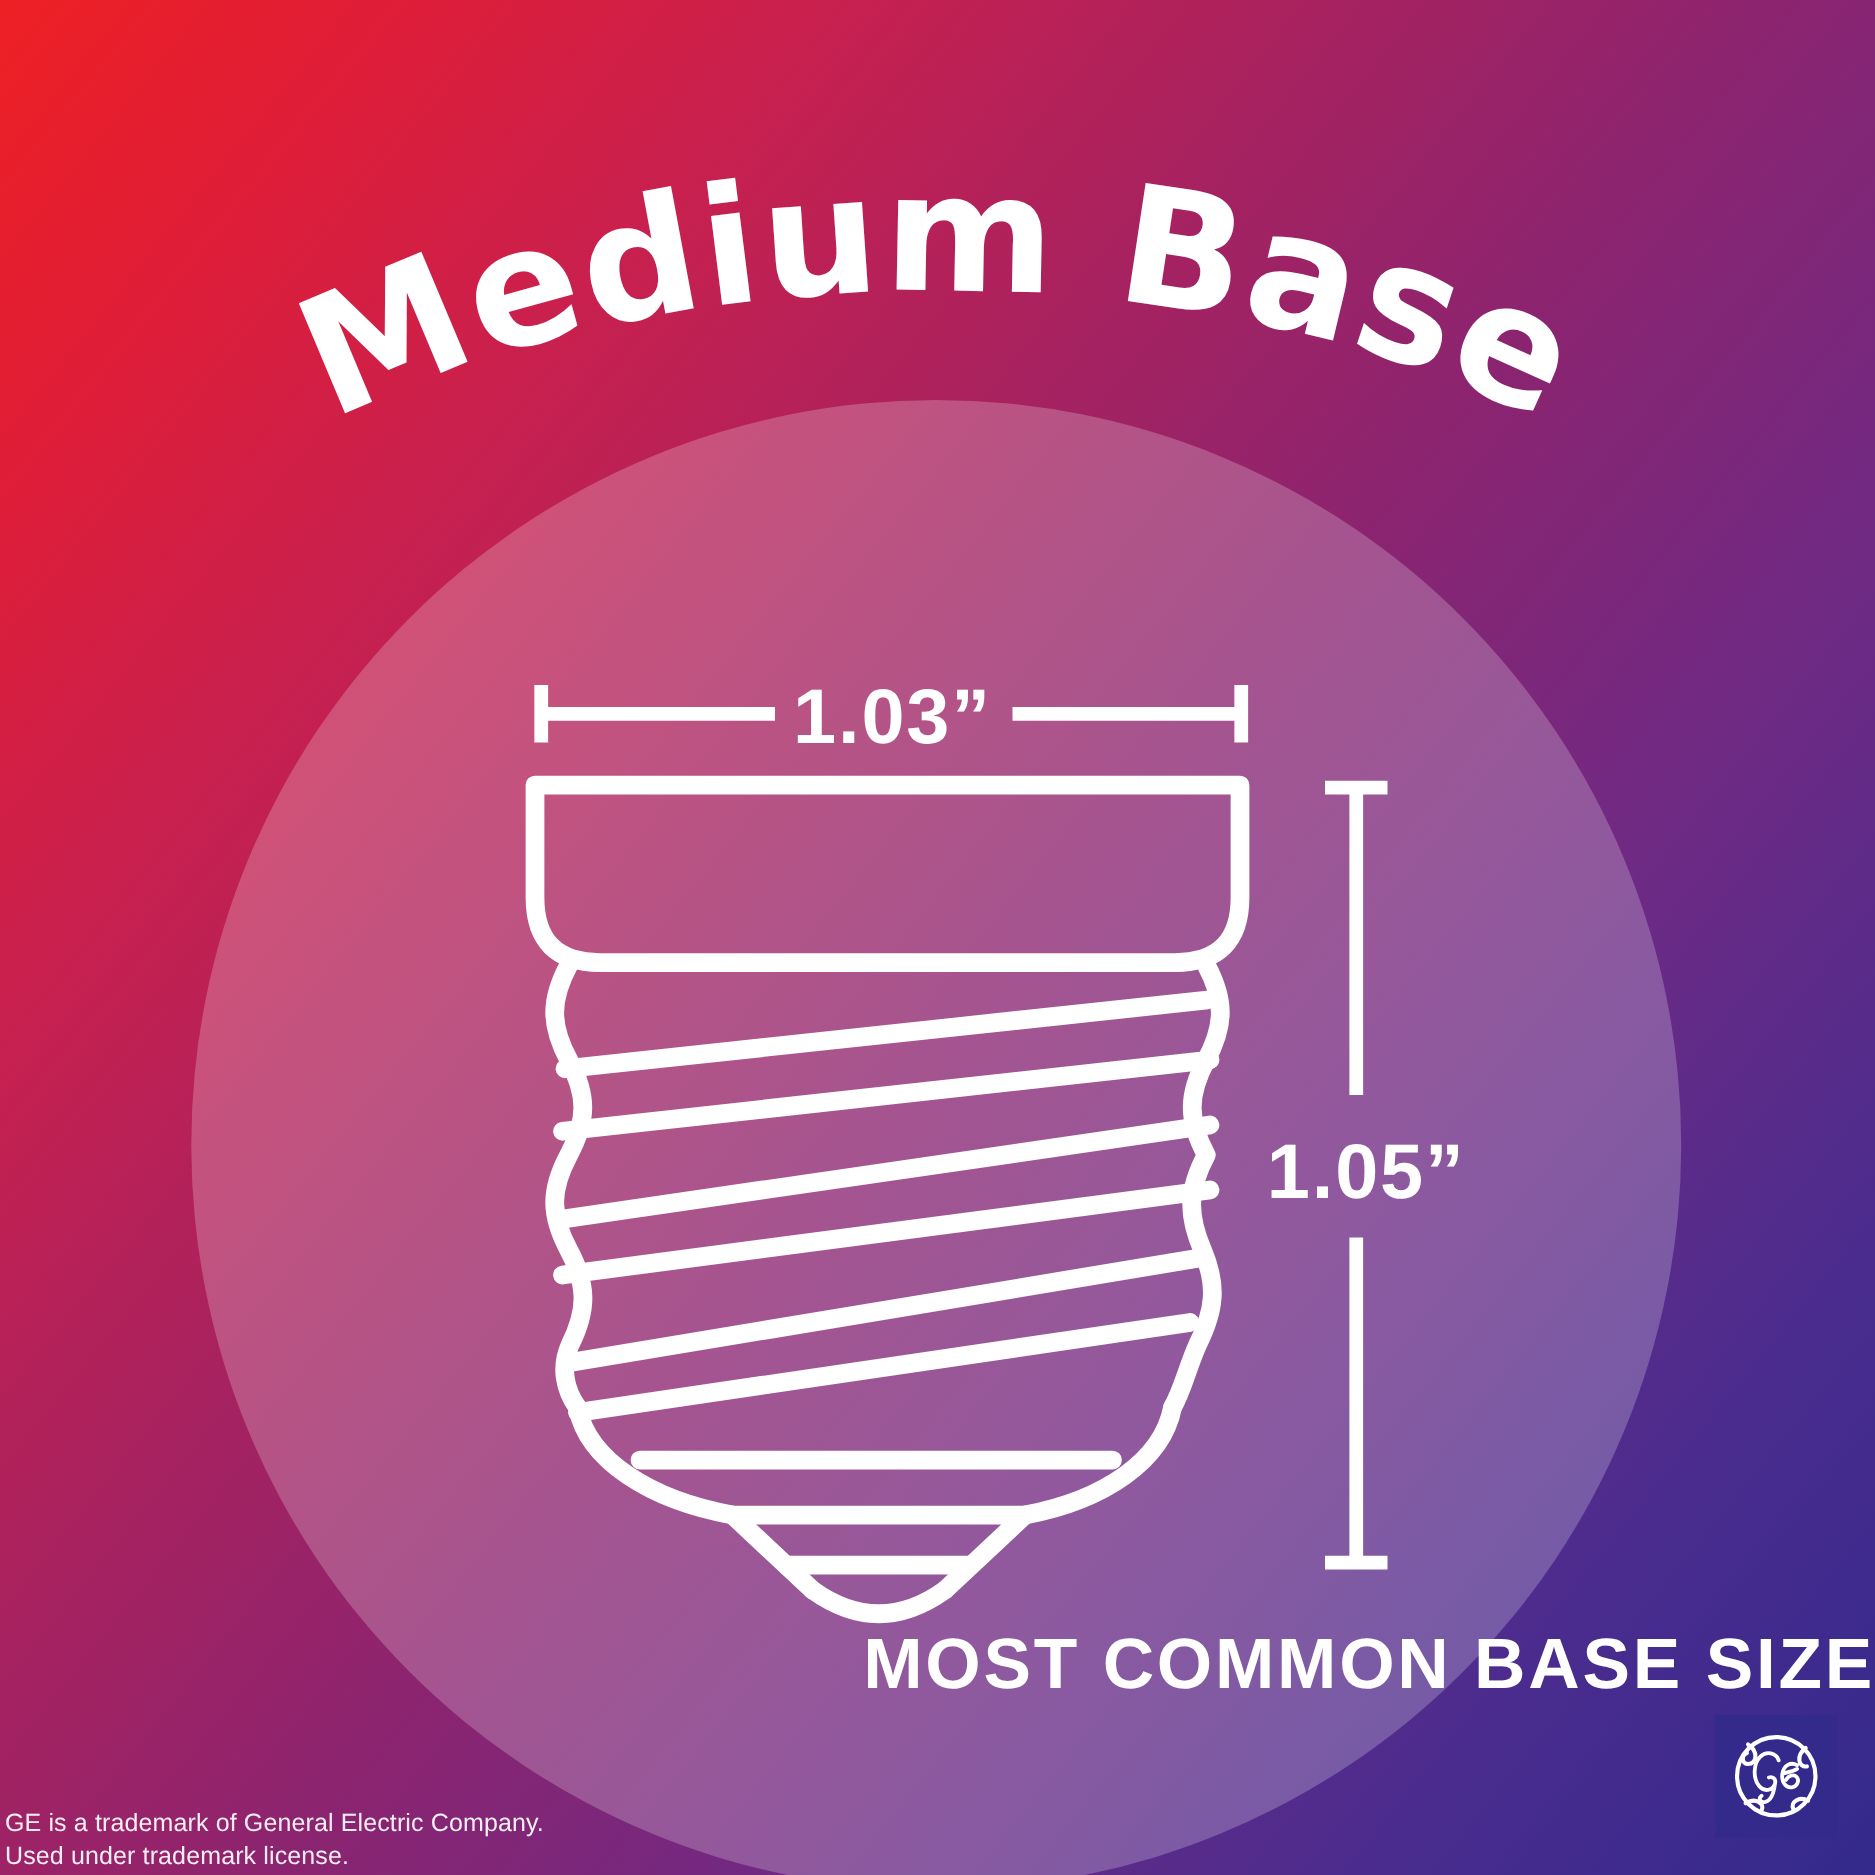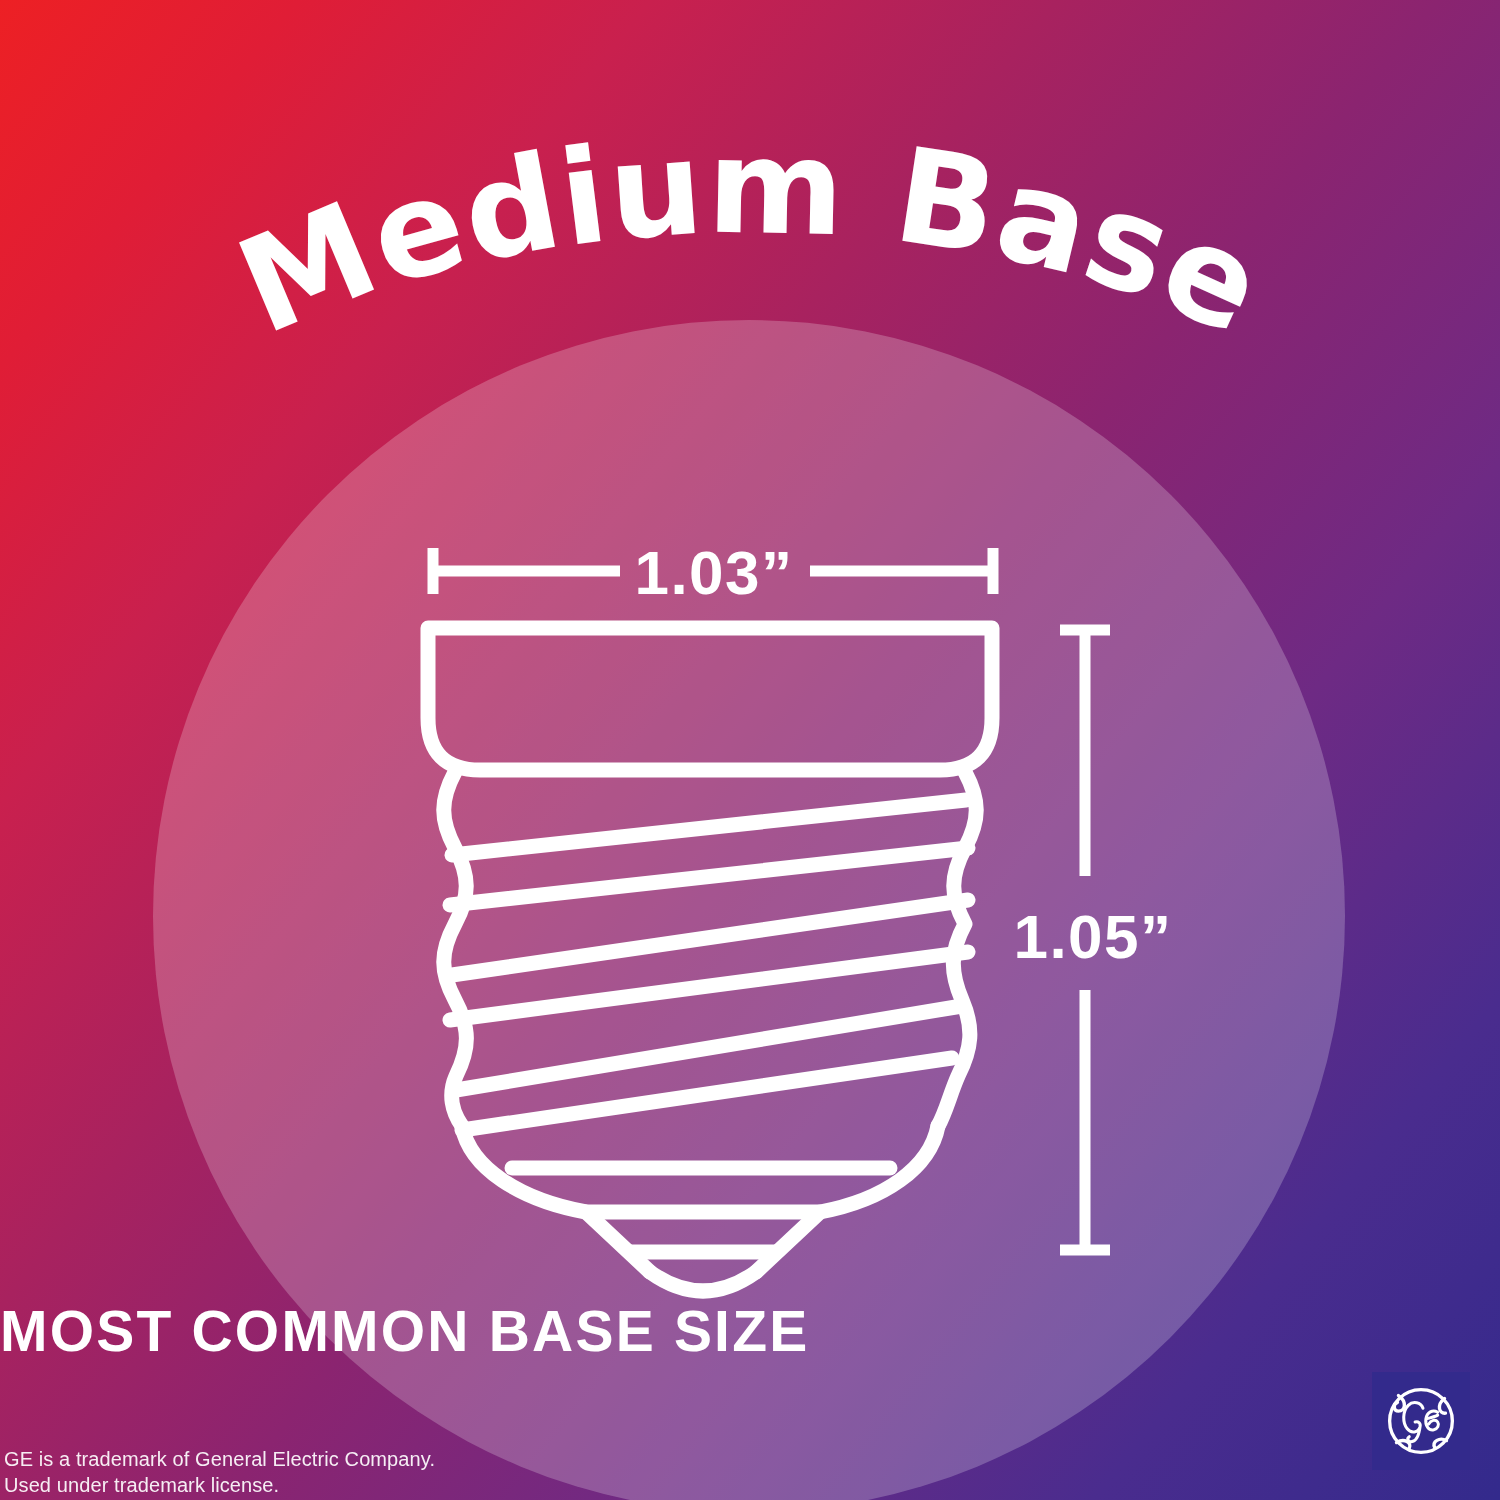--- a/index.html
+++ b/index.html
@@ -65,21 +65,21 @@
     font-family: "Liberation Sans", sans-serif;
     font-size: 62px;
     font-weight: bold;
     letter-spacing: 1.5px;
   }
   #caption {
     position: absolute;
     left: 0;
     top: 1298px;
     width: 1500px;
-    text-align: left;
+    text-align: right;
     color: #ffffff;
     font-size: 57px;
     font-weight: bold;
     letter-spacing: 2.2px;
     white-space: nowrap;
   }
   #legal {
     position: absolute;
     left: 4px;
     top: 1446px;

